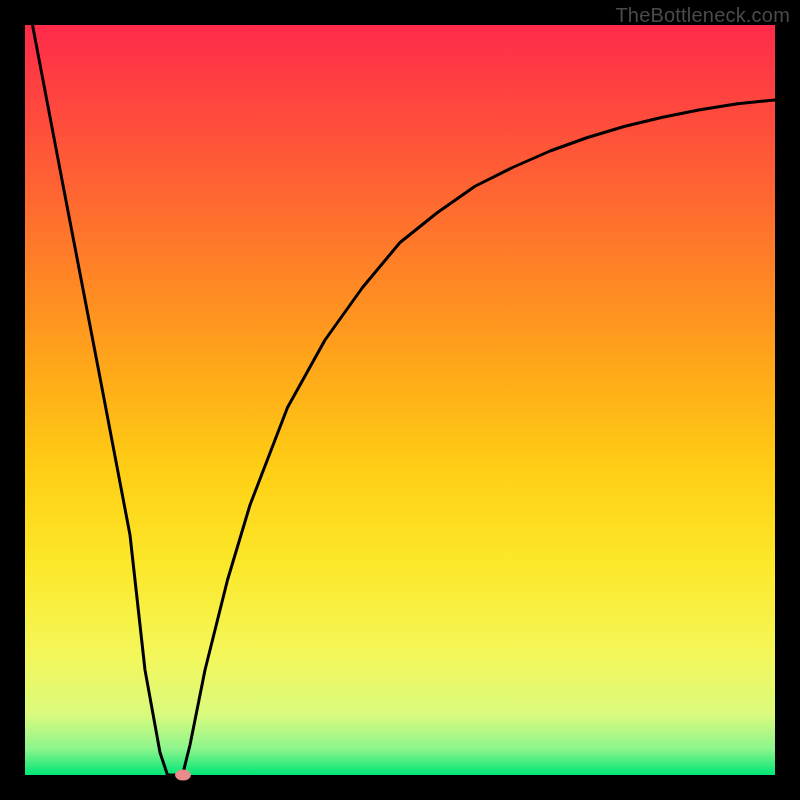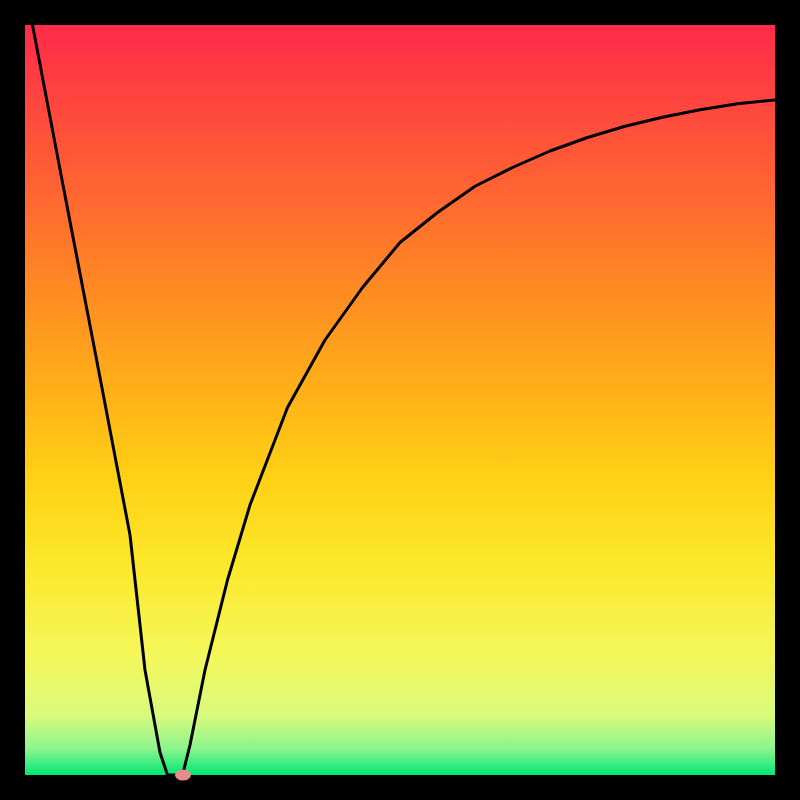--- a/index.html
+++ b/index.html
@@ -69,14 +69,15 @@
   <div class="plot-area">
 
     <svg class="curve-svg" viewBox="0 0 750 750" preserveAspectRatio="none">
       <path id="curve-path" fill="none" stroke="#000000" stroke-width="3" stroke-linejoin="round" stroke-linecap="round" d="M7.50 0.00 L37.50 157.50 L75.00 352.50 L105.00 510.00 L120.00 645.00 L135.00 727.50 L142.50 750.00 L142.50 750.00 L150.00 750.00 L157.50 750.00 L157.50 750.00 L165.00 720.00 L180.00 645.00 L202.50 555.00 L225.00 480.00 L262.50 382.50 L300.00 315.00 L337.50 262.50 L375.00 217.50 L412.50 187.50 L450.00 161.25 L487.50 142.50 L525.00 126.00 L562.50 112.50 L600.00 101.25 L637.50 92.25 L675.00 84.75 L712.50 78.75 L750.00 75.00"></path>
     </svg>
 
     <div id="marker" class="marker" style="left: 157.5px; top: 750px; background: rgb(233, 139, 139);"></div>
 
   </div>
 
+  <div class="watermark">TheBottleneck.com</div>
 
 </div>
 
 </body></html>

